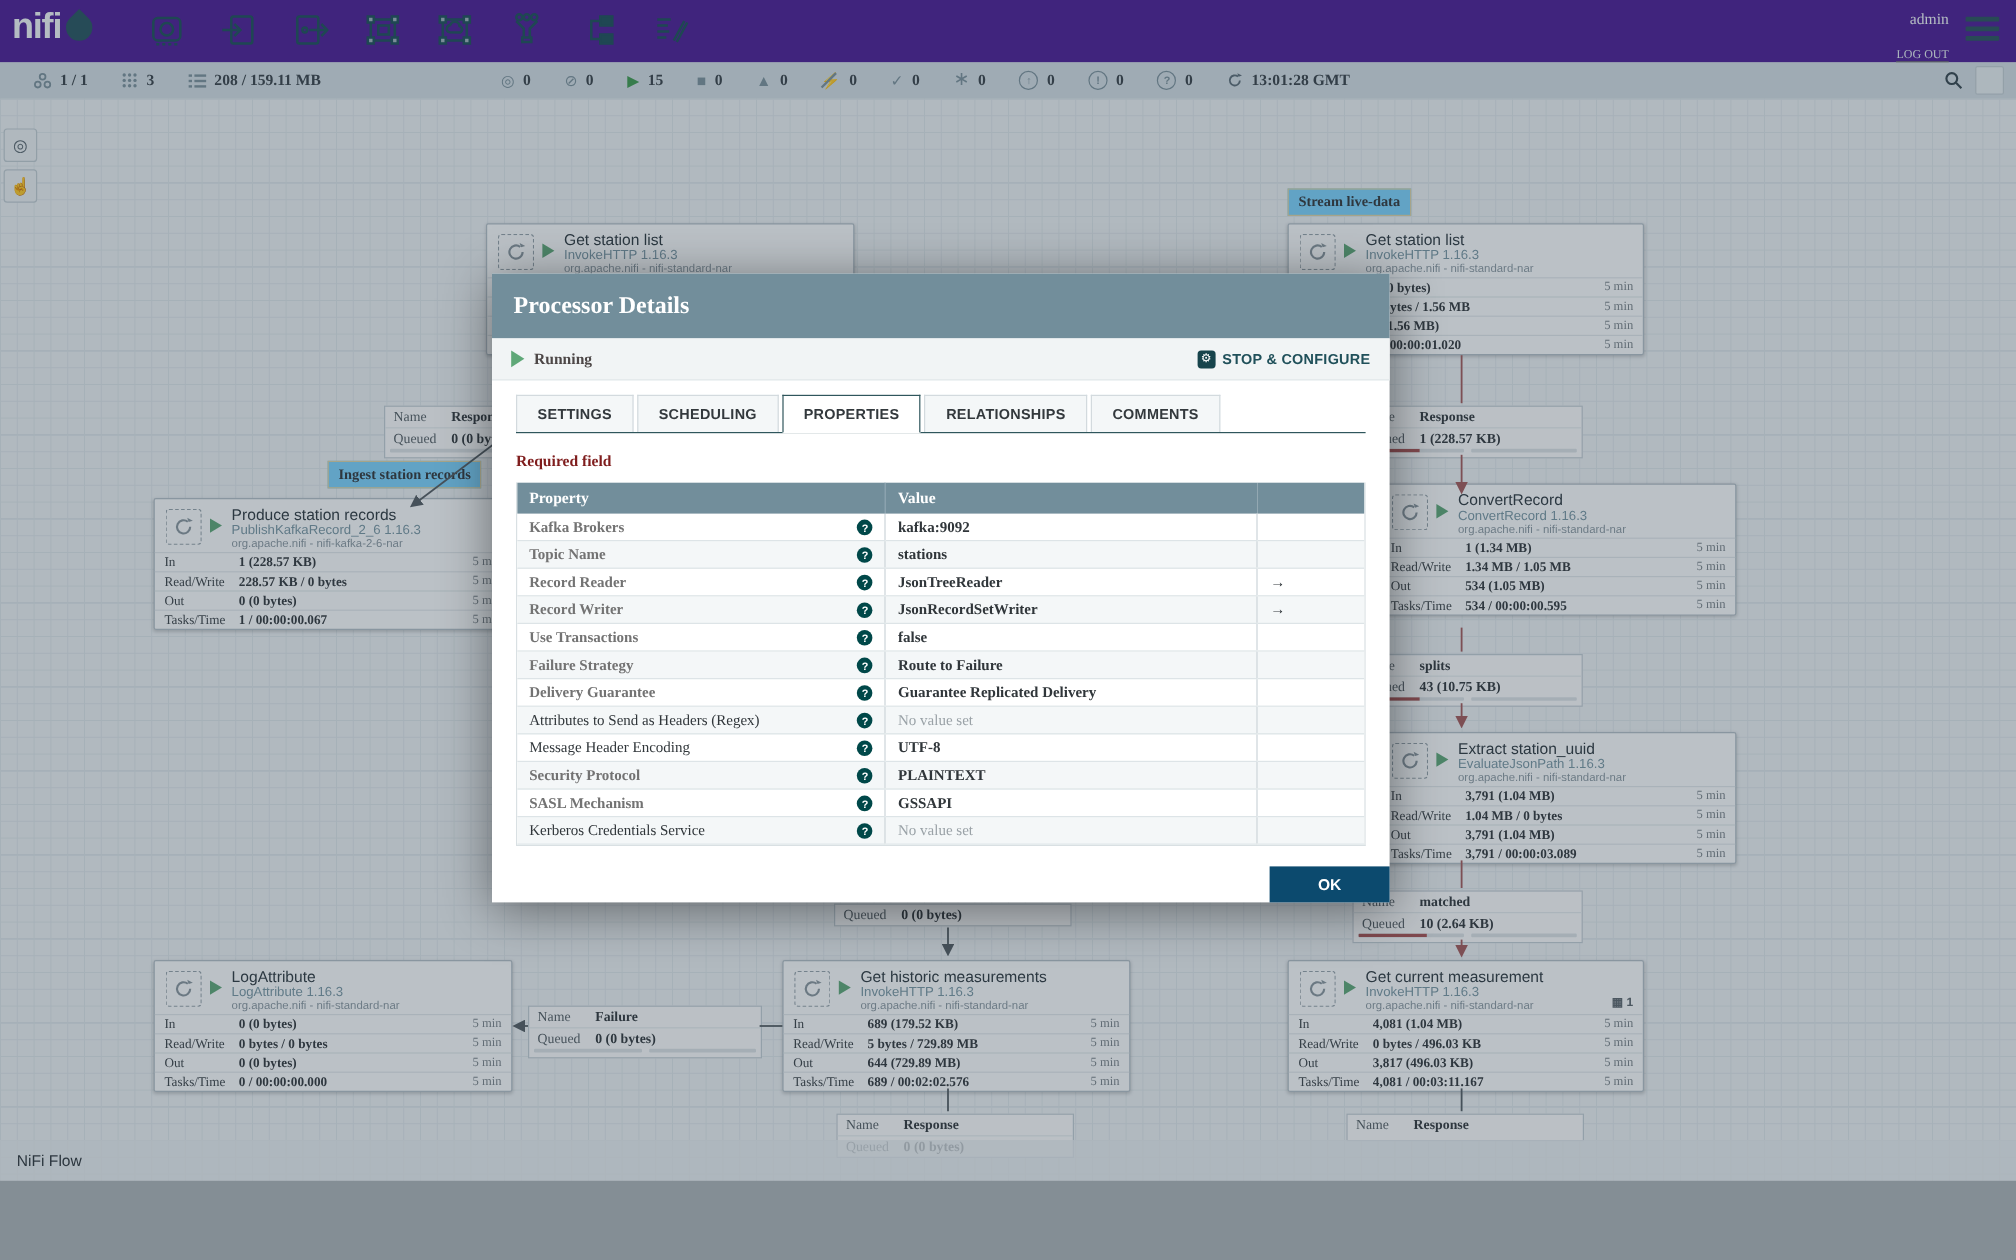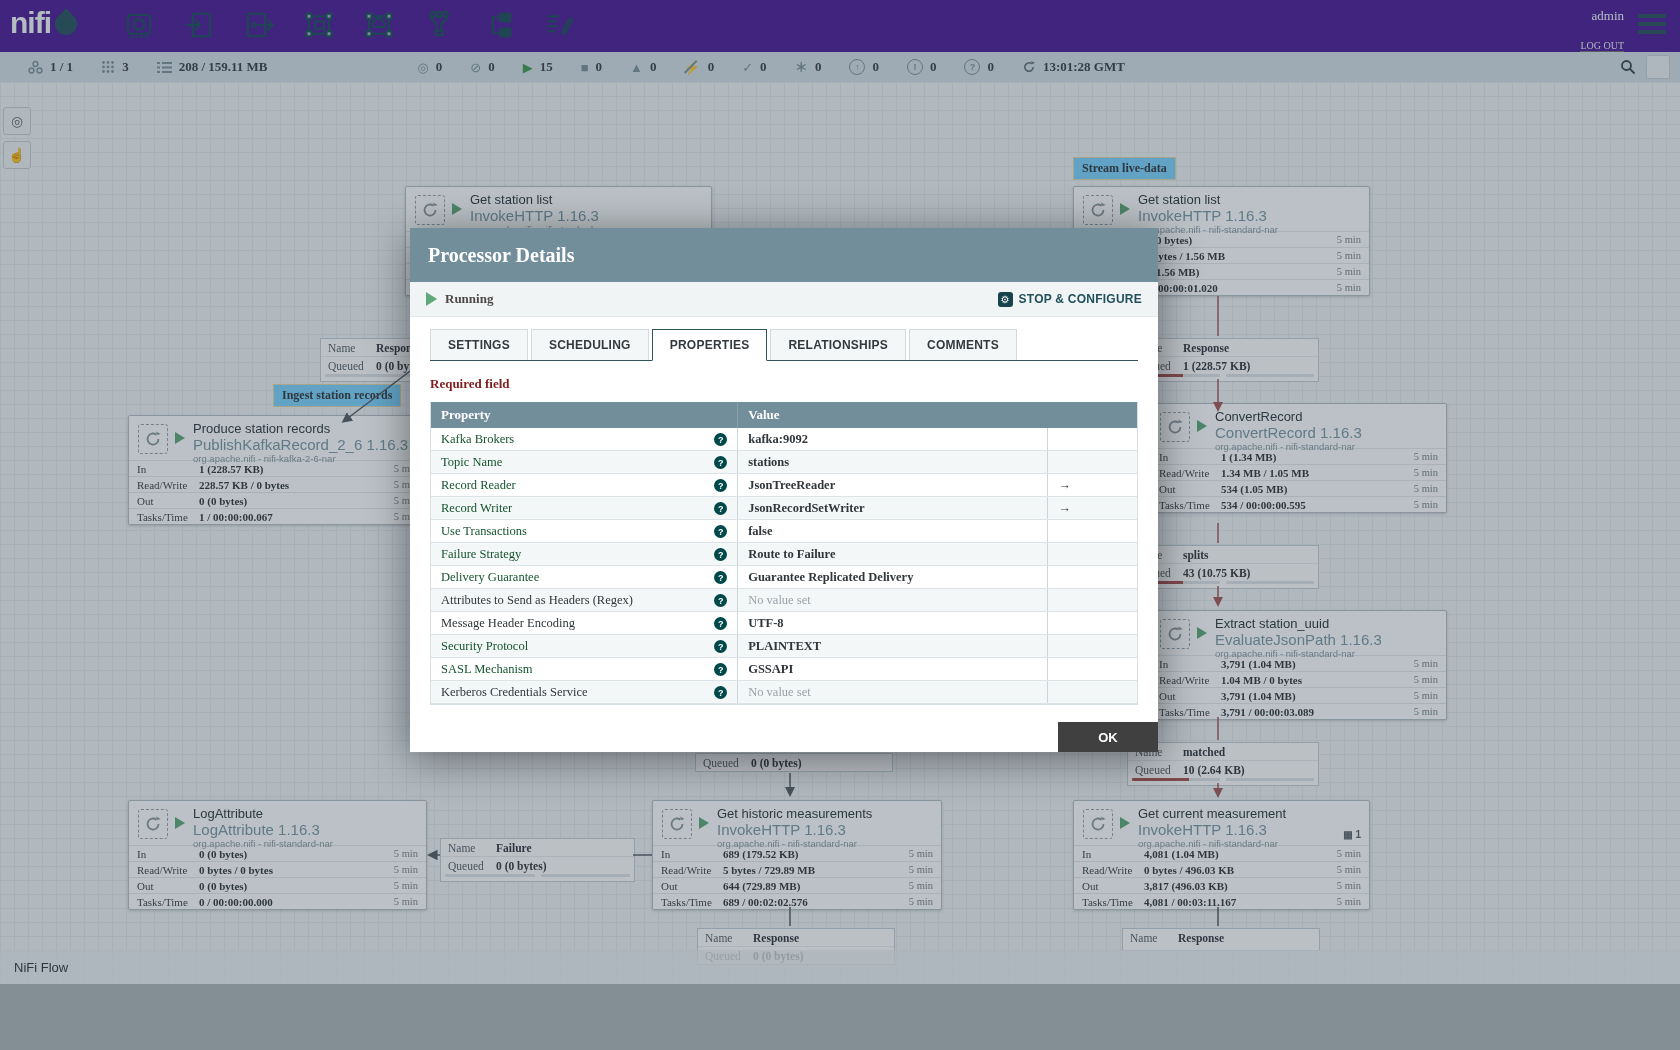--- a/index.html
+++ b/index.html
@@ -19,21 +19,21 @@
 
   .proc{position:absolute;background:#fdfefe;border:1px solid #b5c0c7;border-radius:2px;
         box-shadow:0 1px 3px rgba(0,0,0,.18);z-index:2;}
   .phead{position:relative;height:44px;}
   .pbox{position:absolute;left:9px;top:8px;width:28px;height:28px;border:1px dashed #97a4ab;
         border-radius:3px;display:flex;align-items:center;justify-content:center;}
   .pplay{position:absolute;left:46px;top:16px;width:0;height:0;
          border-left:10px solid #5fa878;border-top:6px solid transparent;border-bottom:6px solid transparent;}
   .ptxt{position:absolute;left:64px;top:5px;right:6px;}
   .ptitle{font-size:13px;color:#2f3a40;font-weight:500;white-space:nowrap;}
-  .ptype{font-size:15px;color:#7a98a4;white-space:nowrap;}
+  .ptype{font-size:11px;color:#7a98a4;white-space:nowrap;}
   .pbundle{font-size:9.5px;color:#8b99a1;white-space:nowrap;}
   .prow{height:15px;border-top:1px solid #e3e9eb;display:flex;align-items:center;
         font-size:11px;padding:0 8px;font-family:"Liberation Serif",serif;}
   .pl{width:62px;color:#3d4448;}
   .pv{flex:1;color:#33393d;font-weight:bold;white-space:nowrap;overflow:hidden;}
   .pw{width:36px;text-align:right;color:#7d868b;font-size:10.5px;}
   .pbadge{position:absolute;right:8px;top:28px;font-size:10px;color:#5c666c;font-weight:bold;}
 
   .conn{position:absolute;background:#fcfdfd;border:1px solid #c3ced4;z-index:2;
         font-family:"Liberation Serif",serif;font-size:11.5px;color:#3e474c;}
@@ -116,30 +116,30 @@
               margin-bottom:-1px;position:relative;}
   #required-field{font-family:"Liberation Serif",serif;font-weight:bold;font-size:13px;color:#7f1d1d;
                   margin:15px 0 10px 0;}
   #ptable-wrap{height:302px;overflow:hidden;border:1px solid #d9e0e3;border-top:none;}
   table.ptable{width:100%;border-collapse:collapse;font-family:"Liberation Serif",serif;font-size:12.5px;}
   table.ptable th{background:#728e9b;color:#fff;text-align:left;font-size:13px;height:26px;
                   padding:0 10px;font-weight:bold;}
   table.ptable td{height:22px;padding:0 10px;border-bottom:1px solid #dde4e7;color:#30363a;}
   table.ptable tr:nth-child(even) td{background:#f4f7f8;}
   td.pname{width:300px;}
-  td.pname .nm.req{font-weight:normal;color:#14532d;}
+  td.pname .nm.req{font-weight:bold;color:#737373;}
   .helpwrap{float:right;}
   .help{display:inline-flex;width:13px;height:13px;border-radius:50%;background:#004849;color:#fff;
         font-size:9px;font-weight:bold;align-items:center;justify-content:center;
         font-family:"Liberation Sans",sans-serif;}
   td.pvalue{width:300px;border-left:1px solid #ccd5d9;font-weight:bold;color:#262626;}
   td.pvalue .unset{font-weight:normal;color:#9aa2a7;}
   td.pextra{width:72px;border-left:1px solid #ccd5d9;color:#004849;font-weight:bold;
             font-family:"Liberation Sans",sans-serif;}
-  #ok-btn{position:absolute;right:0;bottom:0;width:100px;height:30px;background:#404040;color:#fff;
+  #ok-btn{position:absolute;right:0;bottom:0;width:100px;height:30px;background:#0c4a6e;color:#fff;
           border:none;font-size:13px;font-weight:bold;font-family:"Liberation Sans",sans-serif;
           cursor:pointer;}
 </style>
 </head>
 <body>
 
 <div id="canvas"></div>
 
 <div class="palette-btn" style="left:3px;top:107px;">
   <span>◎</span>

